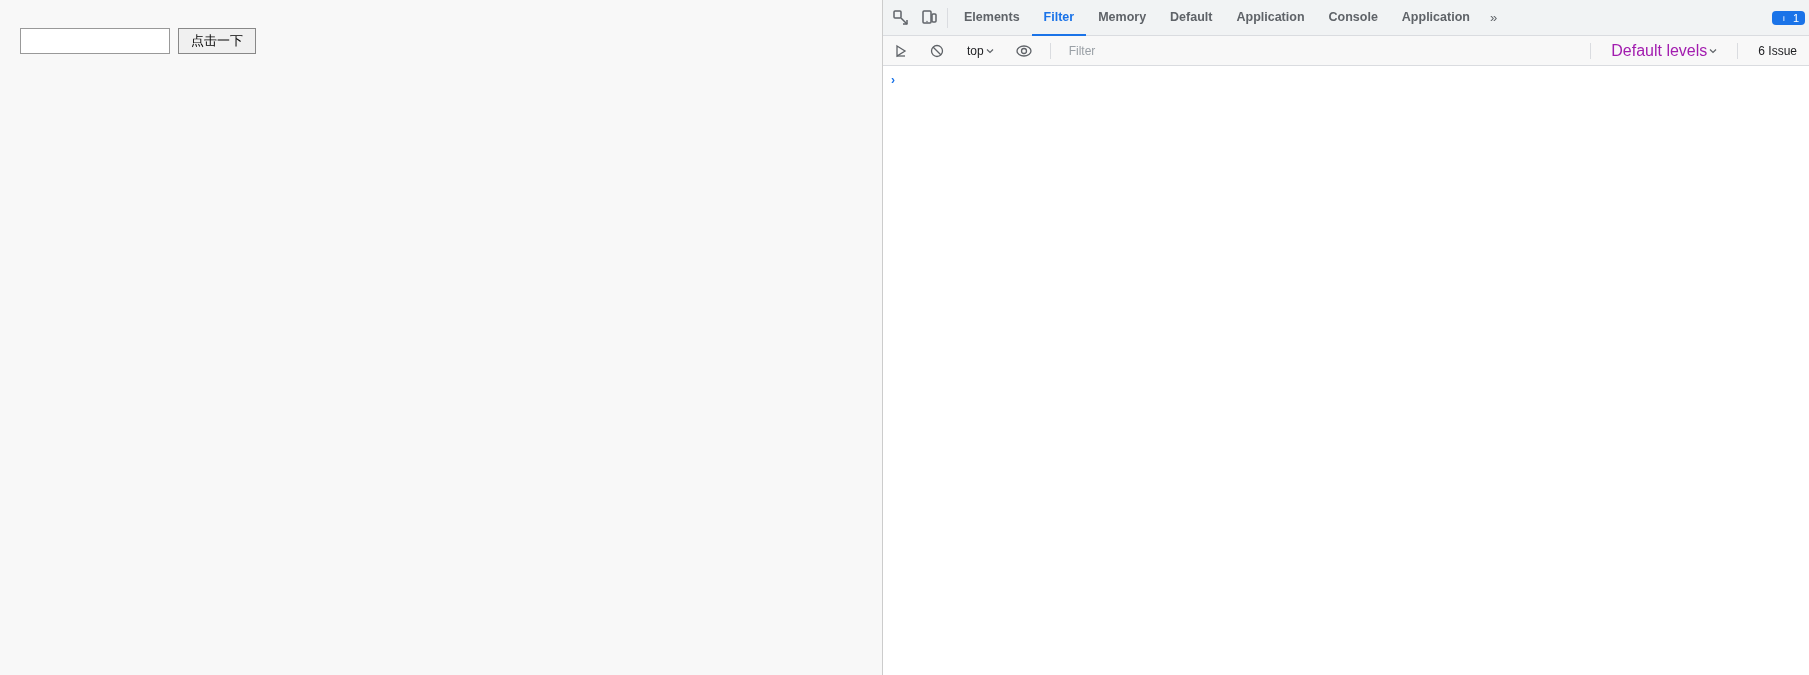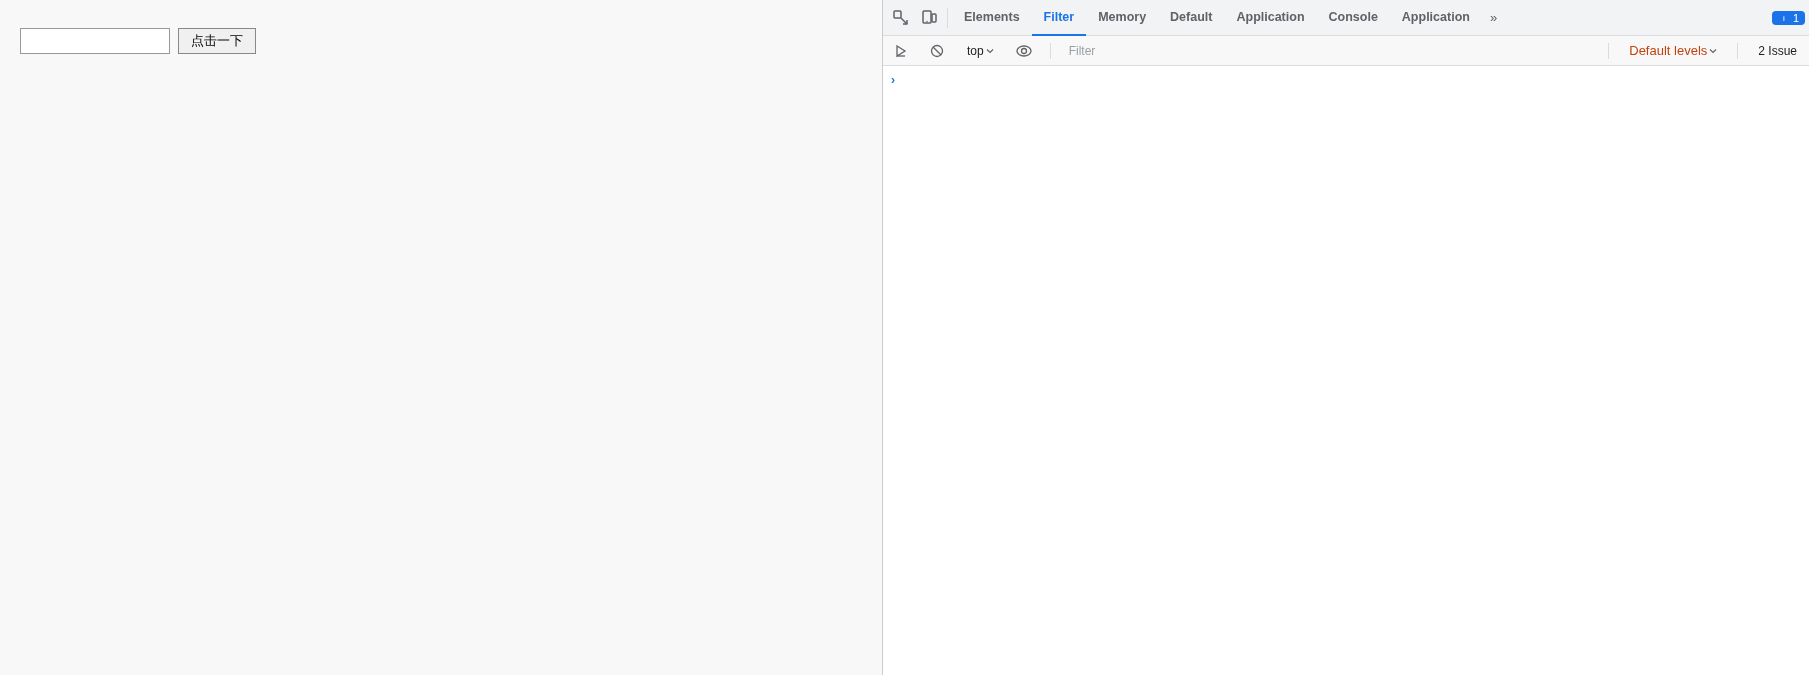--- a/index.html
+++ b/index.html
@@ -208,22 +208,22 @@
     }
 
     .default-levels-btn {
       display: flex;
       align-items: center;
       height: 22px;
       padding: 0 6px;
       border: none;
       background: transparent;
       cursor: pointer;
-      font-size: 13px;
-      color: #c2410c;
+      font-size: 16px;
+      color: #a21caf;
       gap: 2px;
       white-space: nowrap;
     }
 
     .issues-btn {
       display: flex;
       align-items: center;
       height: 22px;
       padding: 0 6px;
       border: none;
@@ -366,21 +366,21 @@
     <button class="default-levels-btn">
       <span>Default levels</span>
       <svg width="8" height="8" viewBox="0 0 8 8" fill="none">
         <path d="M1 2.5L4 5.5L7 2.5" stroke="#5f6368" stroke-width="1.2"></path>
       </svg>
     </button>
 
     <div class="console-separator"></div>
 
     <button class="issues-btn">
-      <span>2 Issue</span>
+      <span>6 Issue</span>
     </button>
   </div>
 
   <div class="console-body">
     <div class="console-prompt-line">
       <span class="console-chevron">›</span>
     </div>
   </div>
 
 </div>

